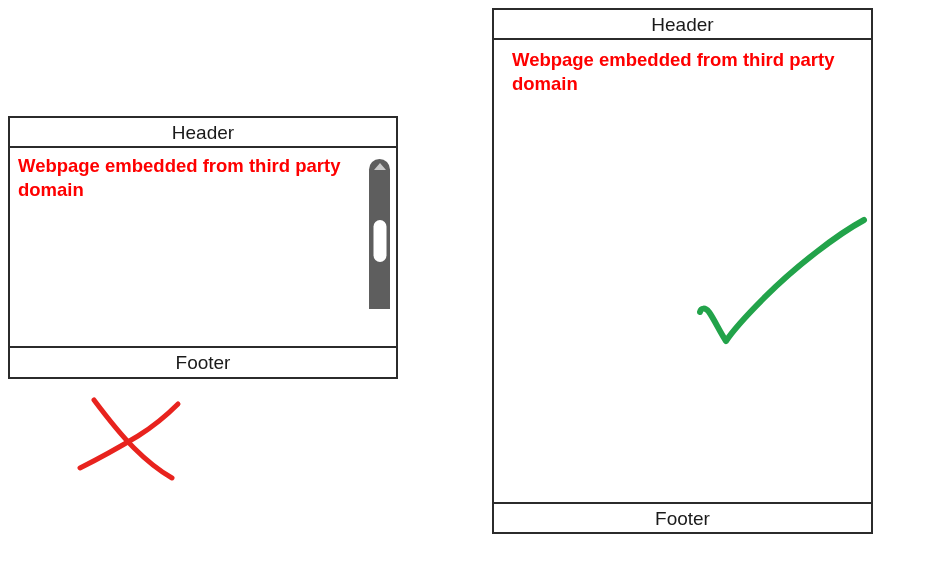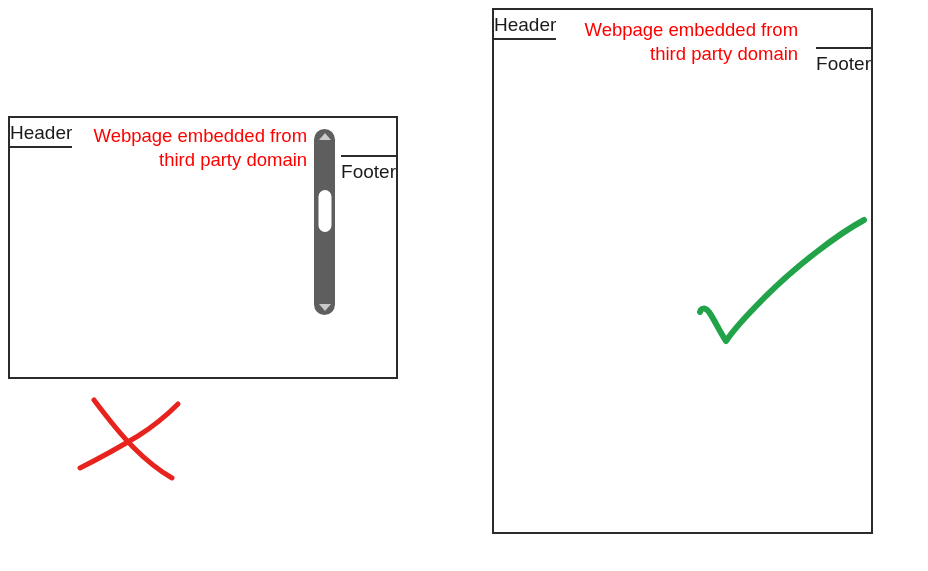--- a/index.html
+++ b/index.html
@@ -15,20 +15,21 @@
     font-family: "Liberation Sans", sans-serif;
   }
 
   
   .panel {
     position: absolute;
     box-sizing: border-box;
     background: #ffffff;
     border: 2px solid #2b2b2b;
     display: flex;
+    flex-direction: column;
   }
   .panel-header,
   .panel-footer {
     box-sizing: border-box;
     flex: 0 0 auto;
     text-align: center;
     color: #1a1a1a;
     font-size: 19px;
     line-height: 1;
     display: flex;
@@ -44,23 +45,23 @@
     flex: 1 1 auto;
     box-sizing: border-box;
     background: #ffffff;
     overflow: hidden;
   }
 
   .embed-note {
     position: absolute;
     left: 0;
     right: 0;
-    text-align: right;
+    text-align: left;
     color: #fe0000;
-    font-weight: normal;
+    font-weight: bold;
     line-height: 1.28;
   }
 
   
   #panel-left {
     left: 8px;
     top: 116px;
     width: 390px;
     height: 263px;
   }

